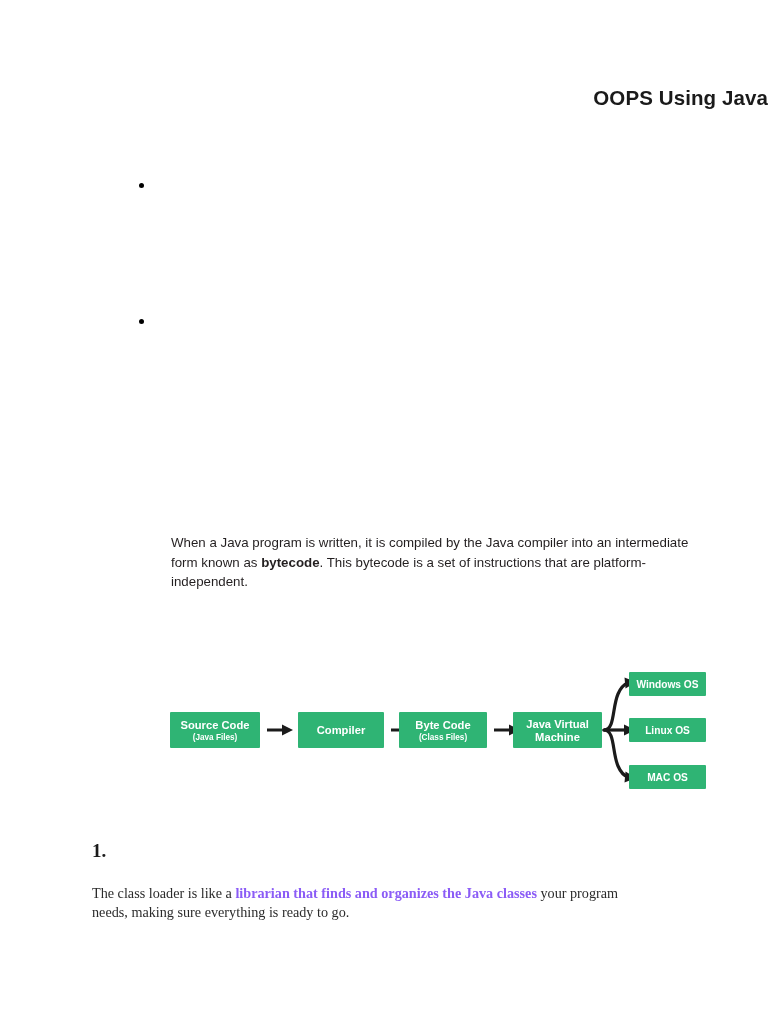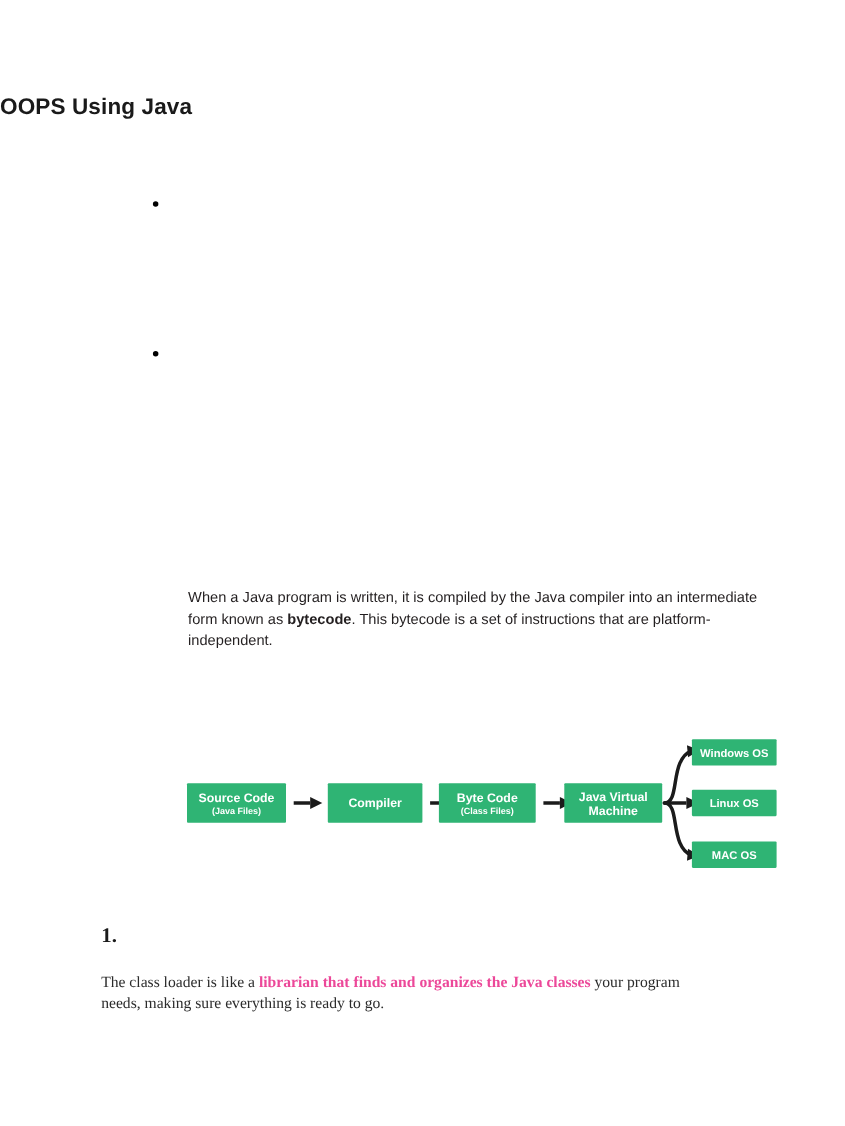--- a/index.html
+++ b/index.html
@@ -21,21 +21,21 @@
     inset: 0;
     background: #ffffff;
   }
 
   
   .doc-title {
     position: absolute;
     left: 0;
     top: 86px;
     width: 768px;
-    text-align: left;
+    text-align: right;
     font-size: 20.5px;
     font-weight: bold;
     letter-spacing: 0.1px;
     color: #1a1a1a;
   }
 
   
   .bullet-item {
     position: absolute;
     left: 139px;
@@ -108,21 +108,21 @@
   .section-body {
     position: absolute;
     left: 92px;
     top: 870px;
     width: 556px;
     font-family: "Liberation Serif", serif;
     font-size: 14.2px;
     line-height: 1.32;
     color: #2b2b2b;
   }
-  .section-body b { font-weight: bold; color: #ec4899; }
+  .section-body b { font-weight: bold; color: #8b5cf6; }
 </style>
 </head>
 <body>
 
 <div class="page">
 
   <div class="doc-title">OOPS Using Java</div>
 
   <div class="bullet-item" id="bullet-1">
     <span class="bullet-text"></span>

